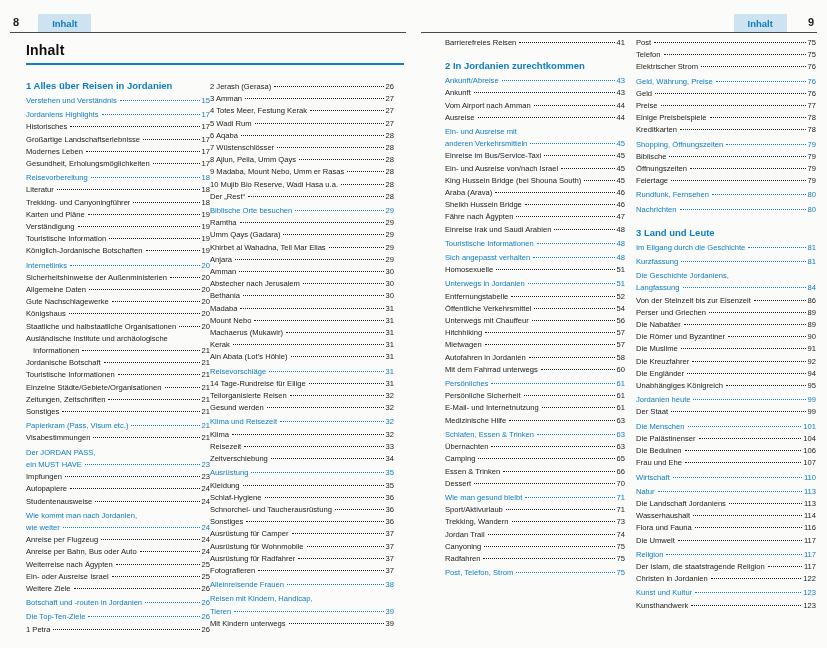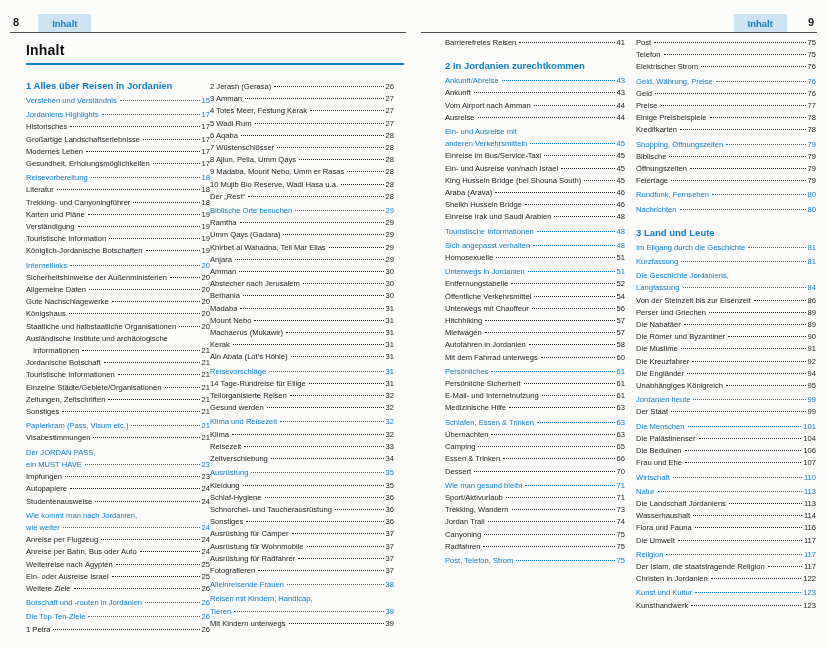--- a/index.html
+++ b/index.html
@@ -554,20 +554,25 @@
             <span class="txt">Araba (Arava)</span>
             <span class="leader"></span>
             <span class="pg">46</span>
           </div>
           <div class="row item">
             <span class="txt">Sheikh Hussein Bridge</span>
             <span class="leader"></span>
             <span class="pg">46</span>
           </div>
           <div class="row item">
+            <span class="txt">Fähre nach Ägypten</span>
+            <span class="leader"></span>
+            <span class="pg">47</span>
+          </div>
+          <div class="row item">
             <span class="txt">Einreise Irak und Saudi Arabien</span>
             <span class="leader"></span>
             <span class="pg">48</span>
           </div>
           <div class="row section">
             <span class="txt">Touristische Informationen</span>
             <span class="leader"></span>
             <span class="pg">48</span>
           </div>
           <div class="row section">

